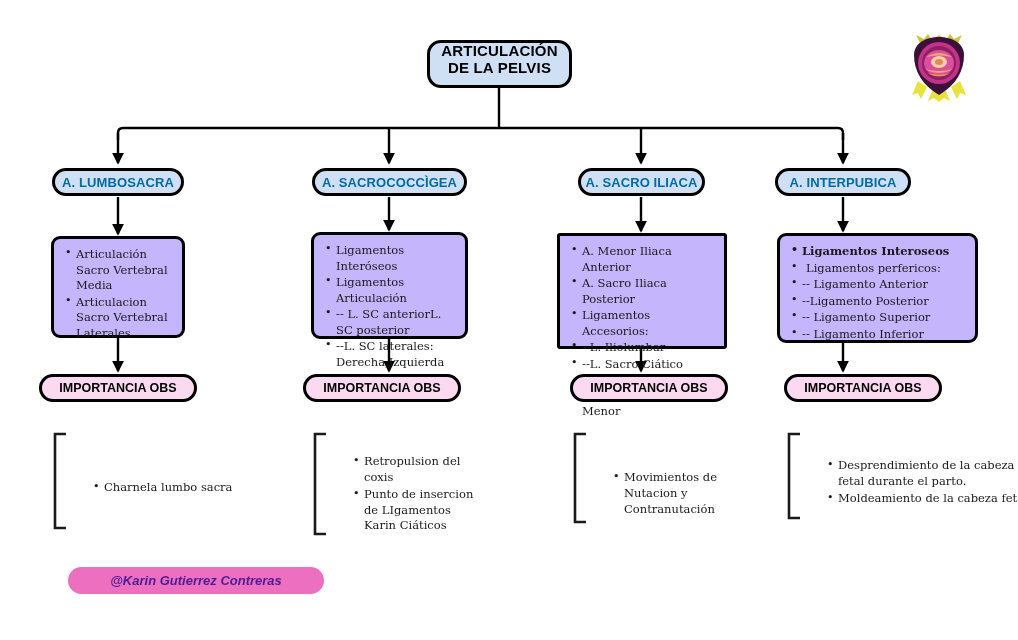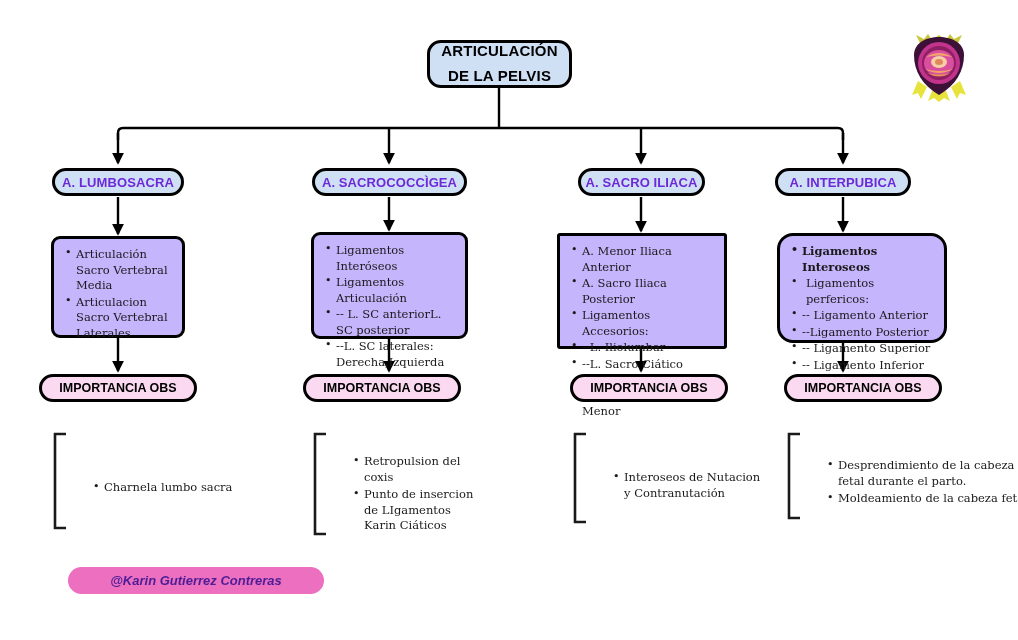--- a/index.html
+++ b/index.html
@@ -32,21 +32,21 @@
     left: 427px;
     top: 40px;
     width: 145px;
     height: 48px;
     background: #cfe0f5;
     border: 3px solid #000000;
     border-radius: 14px;
     display: flex;
     flex-direction: column;
     align-items: center;
-    justify-content: space-between;
+    justify-content: flex-start;
     box-sizing: border-box;
     line-height: 1.12;
   }
   .root-node span {
     font-size: 15px;
     font-weight: bold;
     color: #000000;
     letter-spacing: 0.2px;
     text-align: center;
     white-space: nowrap;
@@ -61,21 +61,21 @@
     border: 3px solid #000000;
     border-radius: 16px;
     display: flex;
     align-items: center;
     justify-content: center;
     box-sizing: border-box;
   }
   .cat-node span {
     font-size: 13px;
     font-weight: bold;
-    color: #6d28d9;
+    color: #0369a1;
     white-space: nowrap;
     letter-spacing: 0.1px;
   }
 
   
   .mint-box {
     position: absolute;
     background: #c4b5fd;
     border: 3px solid #000000;
     border-radius: 9px;
@@ -259,21 +259,21 @@
     <ul>
       <li>A. Menor Iliaca Anterior</li>
       <li>A. Sacro Iliaca Posterior</li>
       <li>Ligamentos Accesorios:</li>
       <li>--L. Iliolumbar</li>
       <li>--L. Sacro Ciático Mayor</li>
       <li>--L. Sacro Ciático Menor</li>
     </ul>
   </div>
 
-  <div class="mint-box" style="left:777px; top:233px; width:170px; height:110px;border-radius:16px;">
+  <div class="mint-box" style="left:777px; top:233px; width:201px; height:110px;">
     <ul>
       <li class="bold">Ligamentos Interoseos</li>
       <li class="indent">Ligamentos perfericos:</li>
       <li>-- Ligamento Anterior</li>
       <li>--Ligamento Posterior</li>
       <li>-- Ligamento Superior</li>
       <li>-- Ligamento Inferior</li>
     </ul>
   </div>
 
@@ -307,21 +307,21 @@
       <li>Retropulsion del coxis</li>
       <li>Punto de insercion de LIgamentos Karin Ciáticos</li>
     </ul>
   </div>
 
   <div class="bracket-group" style="left:570px; top:432px; width:180px; height:95px;">
     <svg class="brk" width="22" height="92">
       <path d="M 16 2 L 5 2 L 5 90 L 16 90" stroke="#1a1a1a" stroke-width="2.6" fill="none"></path>
     </svg>
     <ul style="left:22px; top:22px; width:140px;">
-      <li>Interoseos de Nutacion y Contranutación</li>
+      <li>Movimientos de Nutacion y Contranutación</li>
     </ul>
   </div>
 
   <div class="bracket-group" style="left:784px; top:432px; width:220px; height:90px;">
     <svg class="brk" width="22" height="88">
       <path d="M 16 2 L 5 2 L 5 86 L 16 86" stroke="#1a1a1a" stroke-width="2.6" fill="none"></path>
     </svg>
     <ul style="left:22px; top:10px; width:190px;">
       <li>Desprendimiento de la cabeza fetal durante el parto.</li>
       <li>Moldeamiento de la cabeza fetal</li>

